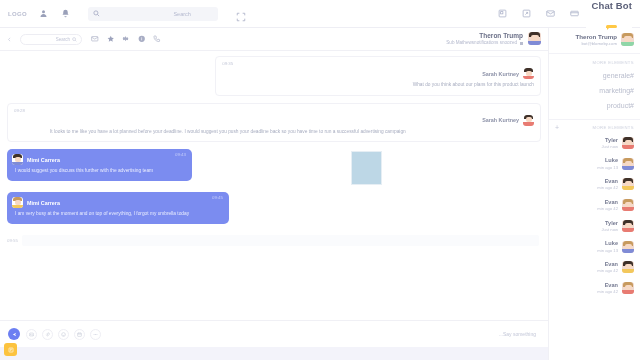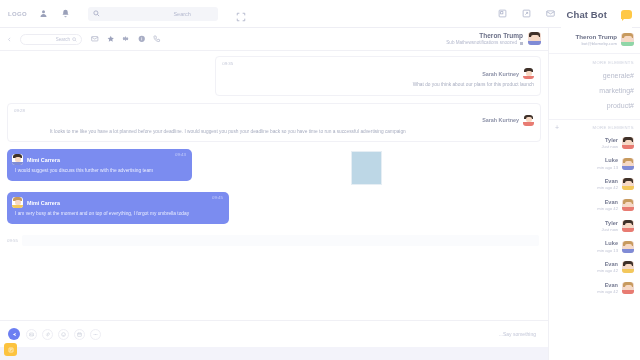--- a/index.html
+++ b/index.html
@@ -89,20 +89,21 @@
     position: absolute;
     right: 8px;
     top: 0;
     height: 28px;
     display: flex;
     align-items: center;
     gap: 14px;
     z-index: 7;
     background: #fff;
     padding-left: 6px;
+    flex-direction: column;
   }
   .brand-text {
     font-size: 9.5px;
     color: #5a5f78;
     font-weight: bold;
     letter-spacing: .1px;
   }
   .brand-bubble {
     width: 11px; height: 9px;
     background: #ffc845;

